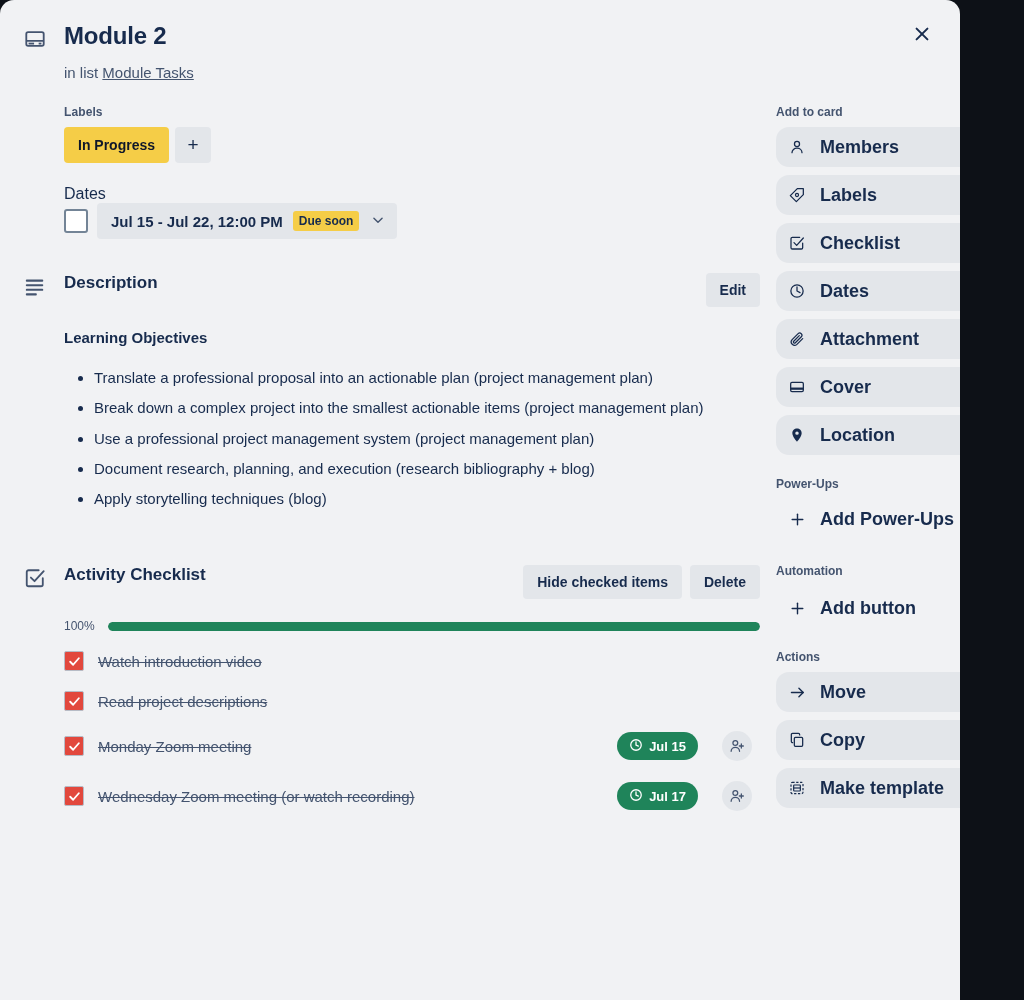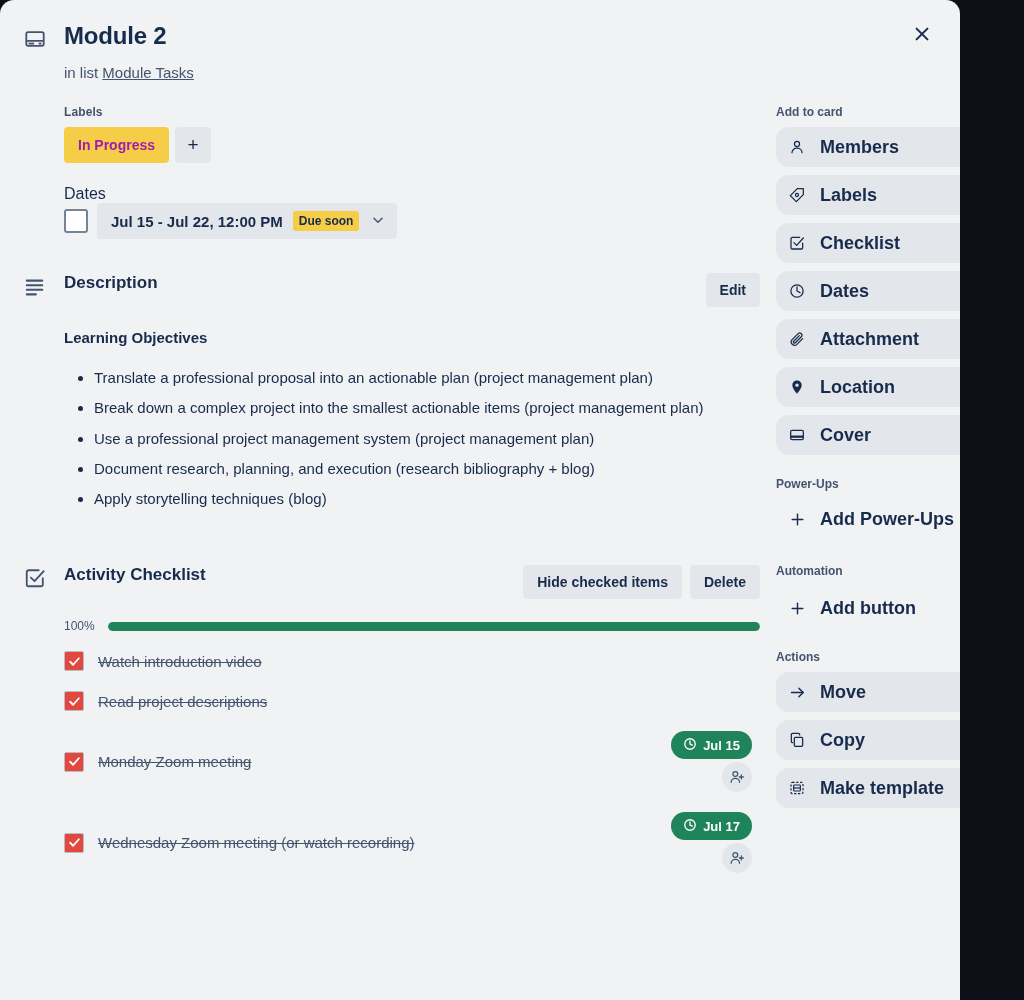--- a/index.html
+++ b/index.html
@@ -44,21 +44,21 @@
   .side-col { width: 224px; flex: 0 0 224px; margin-left: 16px; }
 
   
   .meta-row { display: flex; gap: 34px; }
   .meta-block .meta-label {
     font-size: 12px; font-weight: 700; color: #44546f;
     letter-spacing: 0.1px; margin-bottom: 8px;
   }
   .chips { display: flex; align-items: center; gap: 6px; }
   .label-chip {
-    background: #f5cd47; color: #a21caf;
+    background: #f5cd47; color: #0f172a;
     font-size: 14px; font-weight: 700;
     padding: 9px 14px; border-radius: 4px; min-height: 36px;
     display: flex; align-items: center; cursor: pointer;
   }
   .sq-btn {
     width: 36px; height: 36px; border-radius: 4px;
     background: #e3e6ea; color: #172b4d;
     display: flex; align-items: center; justify-content: center;
     font-size: 19px; cursor: pointer; border: none;
   }
@@ -122,21 +122,21 @@
   .chk-box {
     width: 20px; height: 20px; flex: 0 0 20px;
     background: #e2483d; border: 1px solid #b7bcc6; border-radius: 2px;
     display: flex; align-items: center; justify-content: center;
   }
   .chk-box svg { display: block; }
   .chk-text {
     font-size: 15px; color: #44546f;
     text-decoration: line-through; flex: 1;
   }
-  .chk-right { display: flex; align-items: flex-end; gap: 3px; flex-direction: column; }
+  .chk-right { display: flex; align-items: center; gap: 24px; }
   .due-chip {
     background: #1f845a; color: #fff; border-radius: 14px;
     height: 28px; padding: 0 12px; display: flex; align-items: center; gap: 6px;
     font-size: 13px; font-weight: 600; cursor: pointer;
   }
   .member-btn {
     width: 30px; height: 30px; border-radius: 50%;
     background: #e3e6ea; color: #44546f;
     display: flex; align-items: center; justify-content: center; cursor: pointer;
   }
@@ -397,35 +397,35 @@
           <span class="side-ico">
             <svg width="16" height="16" viewBox="0 0 24 24" fill="none" stroke="currentColor" stroke-width="1.9" stroke-linecap="round">
                 <path d="M20.5 11.5l-8.6 8.6a5.1 5.1 0 0 1-7.2-7.2l9-9a3.4 3.4 0 0 1 4.8 4.8l-9 9a1.7 1.7 0 0 1-2.4-2.4l8.3-8.3"></path>
               </svg>
           </span>
           <span>Attachment</span>
         </button>
 
         <button class="side-btn">
           <span class="side-ico">
-            <svg width="16" height="16" viewBox="0 0 24 24" fill="currentColor">
-                <path d="M12 2.2c-3.9 0-7 3.1-7 7 0 5.2 7 12.6 7 12.6s7-7.4 7-12.6c0-3.9-3.1-7-7-7zm0 9.6a2.6 2.6 0 1 1 0-5.2 2.6 2.6 0 0 1 0 5.2z"></path>
-              </svg>
-          </span>
-          <span>Location</span>
-        </button>
-
-        <button class="side-btn">
-          <span class="side-ico">
             <svg width="16" height="16" viewBox="0 0 24 24" fill="none" stroke="currentColor" stroke-width="1.9">
                 <rect x="2.5" y="5" width="19" height="14" rx="2"></rect>
                 <path d="M2.5 14.5h19" stroke-width="3.4"></path>
               </svg>
           </span>
           <span>Cover</span>
+        </button>
+
+        <button class="side-btn">
+          <span class="side-ico">
+            <svg width="16" height="16" viewBox="0 0 24 24" fill="currentColor">
+                <path d="M12 2.2c-3.9 0-7 3.1-7 7 0 5.2 7 12.6 7 12.6s7-7.4 7-12.6c0-3.9-3.1-7-7-7zm0 9.6a2.6 2.6 0 1 1 0-5.2 2.6 2.6 0 0 1 0 5.2z"></path>
+              </svg>
+          </span>
+          <span>Location</span>
         </button>
 
       </div>
 
       <div class="side-group">
         <div class="side-head">Power-Ups</div>
         <button class="side-btn plain">
           <span class="side-ico">
             <svg width="17" height="17" viewBox="0 0 24 24" fill="none" stroke="currentColor" stroke-width="2" stroke-linecap="round">
                 <line x1="12" y1="4.5" x2="12" y2="19.5"></line>

